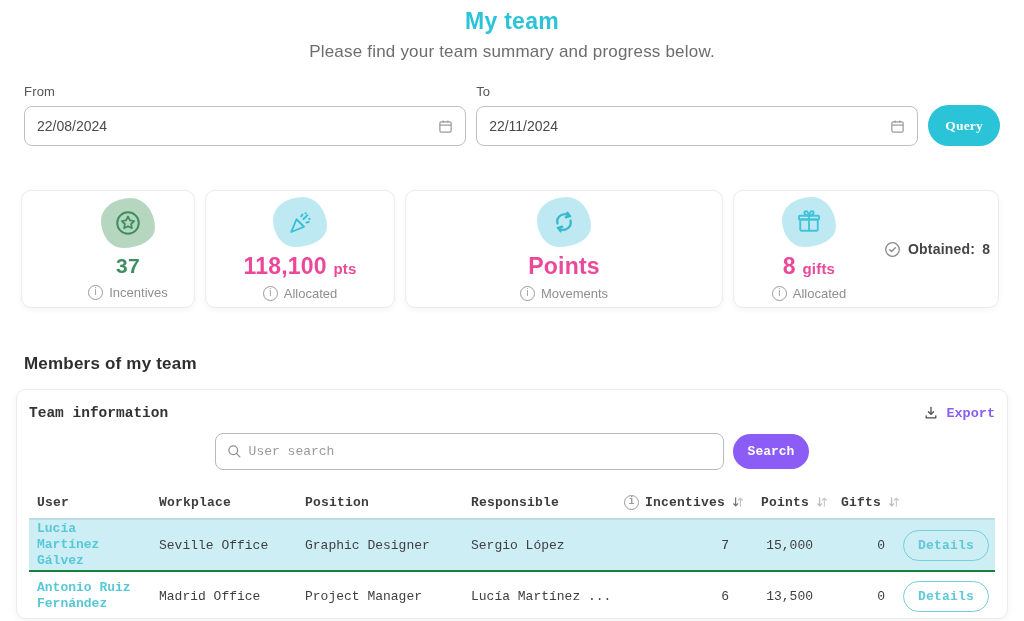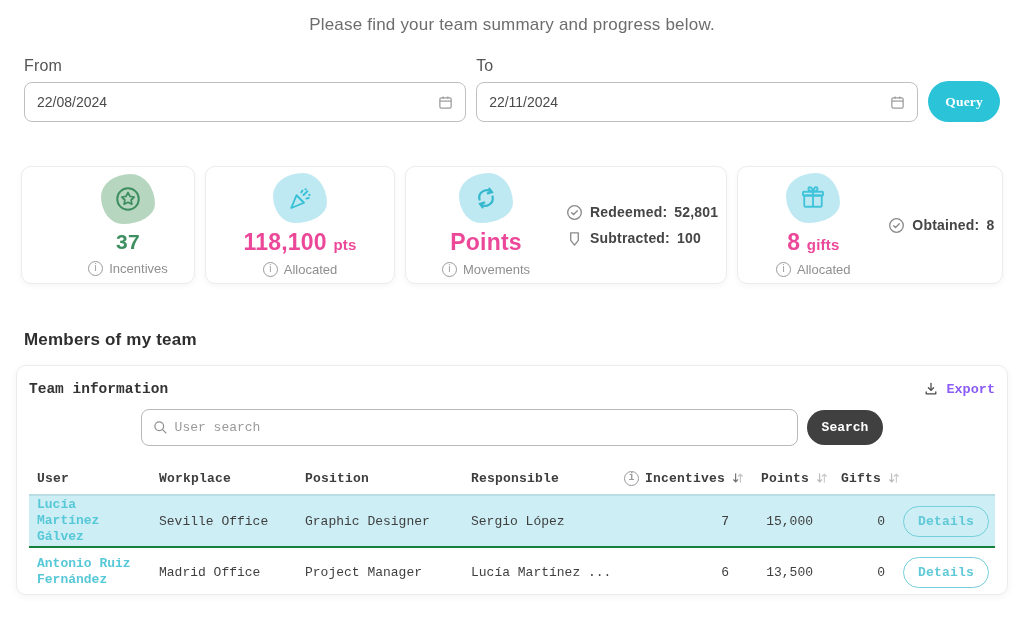--- a/index.html
+++ b/index.html
@@ -10,21 +10,21 @@
     padding-top: 8px;
   }
   
   .hdr { text-align: center; }
   .page-title { color: #2cc2d8; font-size: 23px; font-weight: 800; letter-spacing: .3px; }
   .page-sub { color: #6d6d6d; font-size: 17px; margin-top: 7px; letter-spacing: .2px; }
 
   
   .filters { display: flex; align-items: flex-end; gap: 10px; padding: 0 24px; margin-top: 22px; }
   .field { flex: 1 1 0; display: flex; flex-direction: column; }
-  .field > label { font-size: 16px; color: #555; margin-bottom: 7px; letter-spacing: .2px; }
+  .field > label { font-size: 13px; color: #555; margin-bottom: 7px; letter-spacing: .2px; }
   .datebox {
     height: 40px; border: 1px solid #bfbfbf; border-radius: 8px; background: #fff;
     display: flex; align-items: center; justify-content: space-between; padding: 0 12px;
     font-size: 14px; color: #4a4a4a; cursor: pointer;
   }
   .query-btn {
     height: 41px; padding: 0 17px; border: none; border-radius: 21px;
     background: #2ac3d7; color: #fff; font-weight: 700; font-size: 13.5px;
     font-family: Liberation Serif, serif; cursor: pointer; letter-spacing: .2px;
   }
@@ -70,30 +70,30 @@
     box-shadow: 0 2px 8px rgba(0,0,0,.05); padding: 15px 12px; height: 230px; font-family: Liberation Mono, monospace;
   }
   .panel-head { display: flex; align-items: center; justify-content: space-between; }
   .panel-title { font-size: 14.5px; font-weight: 800; color: #333; }
   .export-btn {
     display: flex; align-items: center; gap: 7px; background: none; border: none;
     font-family: inherit; font-size: 13.5px; font-weight: 700; color: #8b5cf6; cursor: pointer;
   }
   .search-row { display: flex; align-items: center; justify-content: center; gap: 9px; margin-top: 12px; }
   .searchbox {
-    width: 657px; height: 37px; border: 1px solid #b9b9b9; border-radius: 8px;
+    width: 509px; height: 37px; border: 1px solid #b9b9b9; border-radius: 8px;
     display: flex; align-items: center; gap: 7px; padding: 0 11px; background: #fff;
   }
   .searchbox input {
     border: none; outline: none; flex: 1; font-family: inherit; font-size: 13px; color: #444; background: transparent;
   }
   .searchbox input::placeholder { color: #9a9a9a; }
   .search-btn {
     height: 35px; padding: 0 15px; border: none; border-radius: 18px;
-    background: #404040; color: #fff; font-weight: 700; font-size: 13px; font-family: inherit; cursor: pointer;
+    background: #8b5cf6; color: #fff; font-weight: 700; font-size: 13px; font-family: inherit; cursor: pointer;
   }
 
   
   .table { margin-top: 16px; }
   .thead, .trow {
     display: grid;
     grid-template-columns: 122px 146px 166px 150px 126px 84px 72px 1fr;
     align-items: center; padding: 0 8px;
   }
   .thead { height: 34px; border-bottom: 2px solid #b8dde4; }
@@ -110,20 +110,21 @@
     border-radius: 17px; padding: 7px 14px; font-family: inherit;
     font-size: 13px; font-weight: 700; cursor: pointer; letter-spacing: .2px;
   }
 </style>
 </head>
 <body>
 
 <div class="page">
 
   <div class="hdr">
+    <div class="page-title">My team</div>
     <div class="page-sub">Please find your team summary and progress below.</div>
   </div>
 
   <div class="filters">
     <div class="field">
       <label>From</label>
       <div class="datebox">
         <span>22/08/2024</span>
         <svg width="15" height="15" viewBox="0 0 16 16" fill="none" stroke="#9a9a9a" stroke-width="1.3">
             <rect x="2" y="3" width="12" height="11" rx="1.5"></rect>
@@ -189,37 +190,20 @@
               <path d="M6.8 13.2a6 6 0 0 1 9.6-6.1"></path>
               <path d="M14.7 4.6l2 2.7-3.3 1"></path>
               <path d="M17.2 10.8a6 6 0 0 1-9.6 6.1"></path>
               <path d="M9.3 19.4l-2-2.7 3.3-1"></path>
             </svg>
         </span>
         <div class="big">Points</div>
         <div class="lbl">
           <span class="info-icon">i</span>
           <span>Movements</span>
-        </div>
-      </div>
-      <div class="card-right">
-        <div class="statline">
-          <svg width="17" height="17" viewBox="0 0 18 18" fill="none" stroke="#8a8a8a" stroke-width="1.4" stroke-linecap="round" stroke-linejoin="round">
-              <circle cx="9" cy="9" r="7.2"></circle>
-              <path d="M6 9.2l2 2 4-4"></path>
-            </svg>
-          <span>Redeemed:</span>
-          <span>52,801</span>
-        </div>
-        <div class="statline">
-          <svg width="17" height="17" viewBox="0 0 18 18" fill="none" stroke="#8a8a8a" stroke-width="1.4" stroke-linejoin="round">
-              <path d="M5 3h8v8l-4 5-4-5z"></path>
-            </svg>
-          <span>Subtracted:</span>
-          <span>100</span>
         </div>
       </div>
     </div>
 
     <div class="card c4">
       <div class="card-left">
         <span class="blob cyan">
           <svg width="30" height="30" viewBox="0 0 24 24" fill="none" stroke="#41c4da" stroke-width="1.5" stroke-linejoin="round">
               <rect x="5" y="10" width="14" height="9" rx="1"></rect>
               <rect x="4" y="7" width="16" height="3" rx="0.5"></rect>

